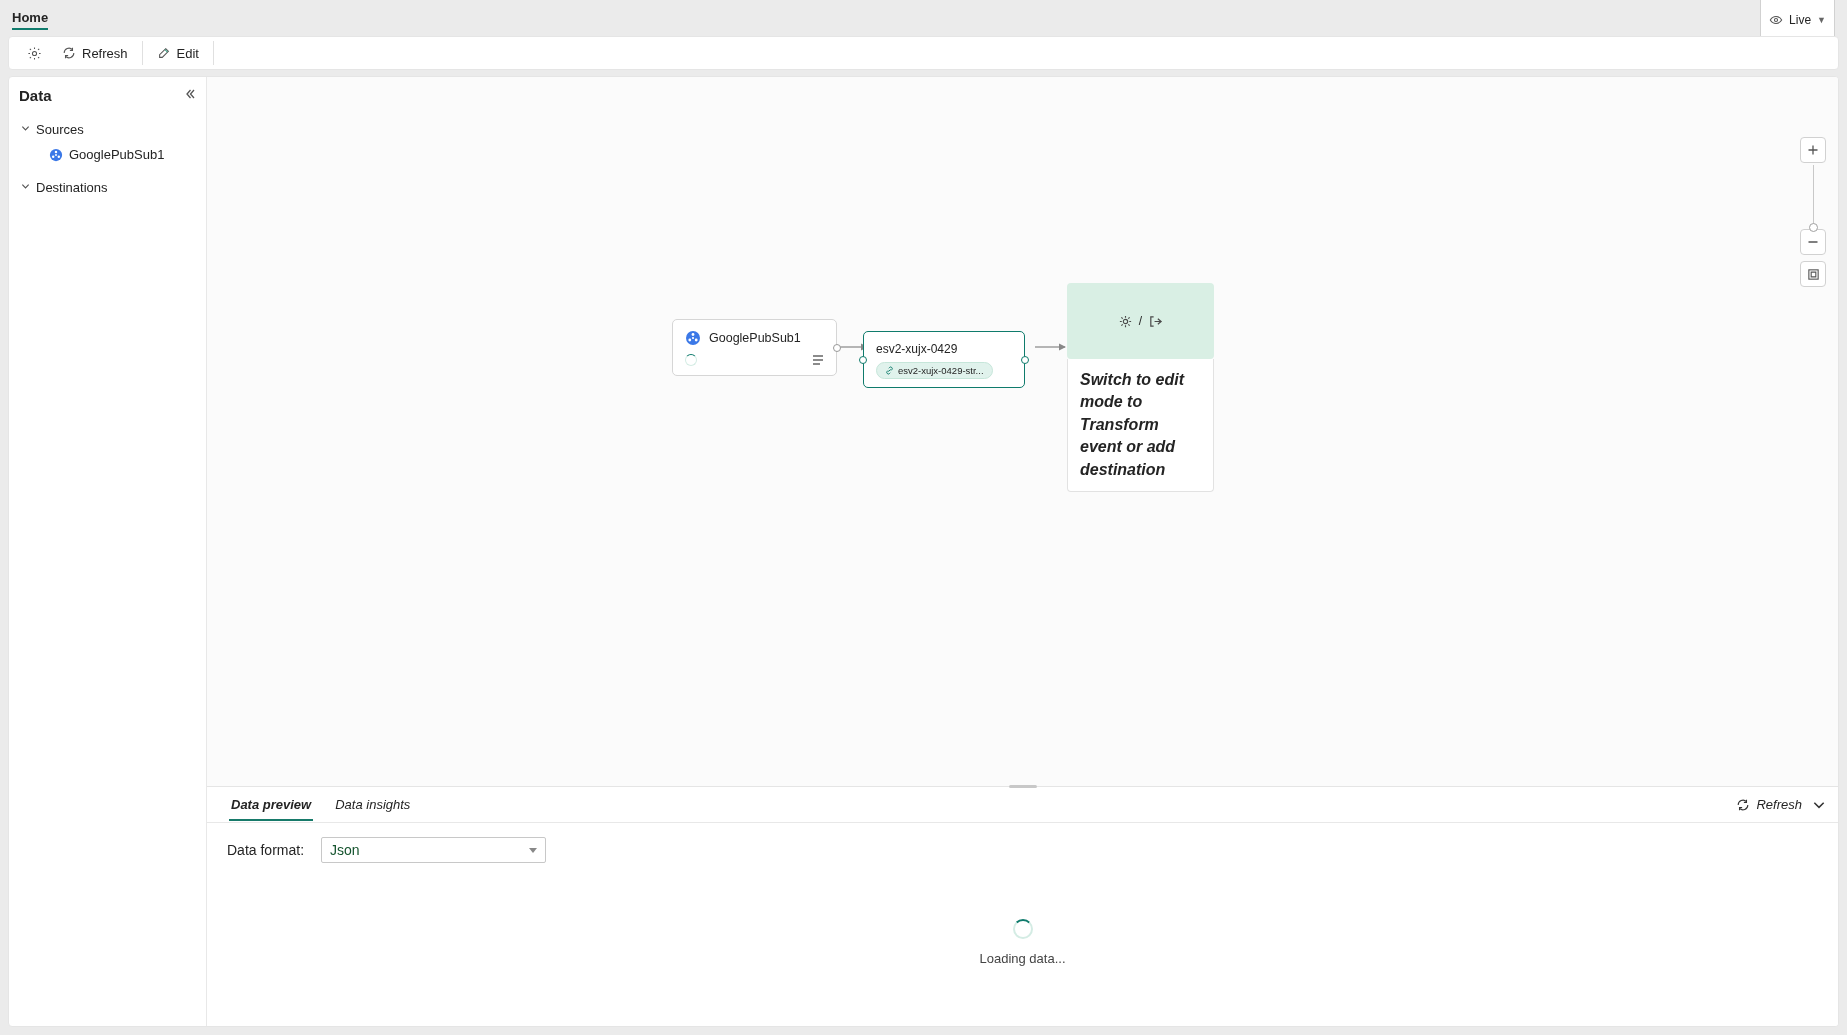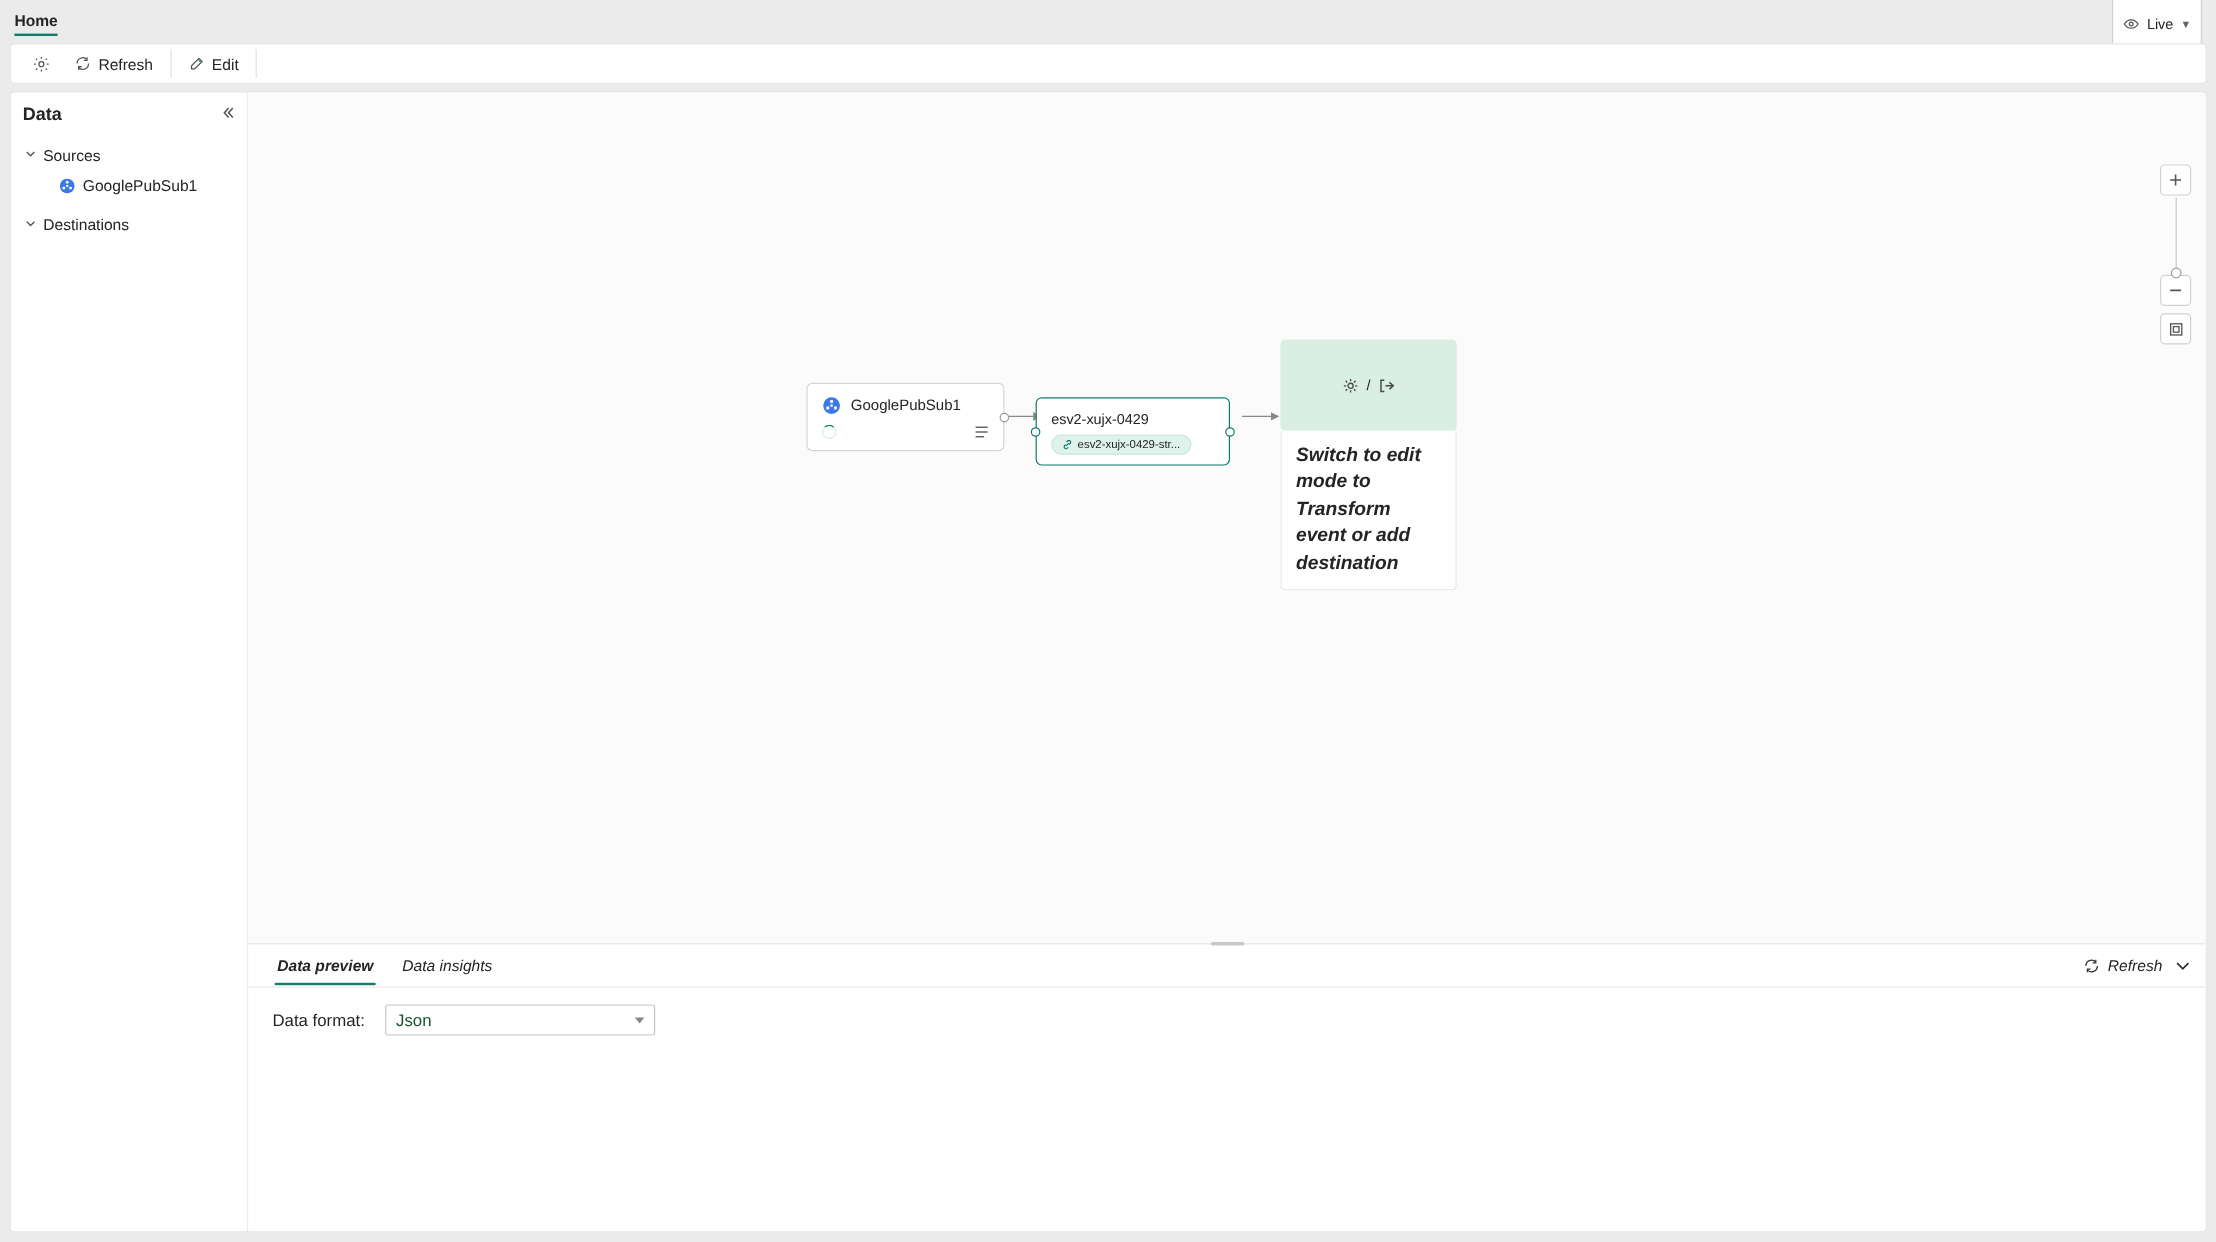--- a/index.html
+++ b/index.html
@@ -279,17 +279,21 @@
                 </svg>
             </span>
           </div>
         </div>
         <div class="format-row">
           <span>Data format:</span>
           <div class="format-select">
             <span>Json</span>
           </div>
         </div>
+        <div class="loading">
+          <div class="spinner"></div>
+          <span>Loading data...</span>
+        </div>
       </div>
 
     </div>
   </div>
 </div>
 
 </body></html>

